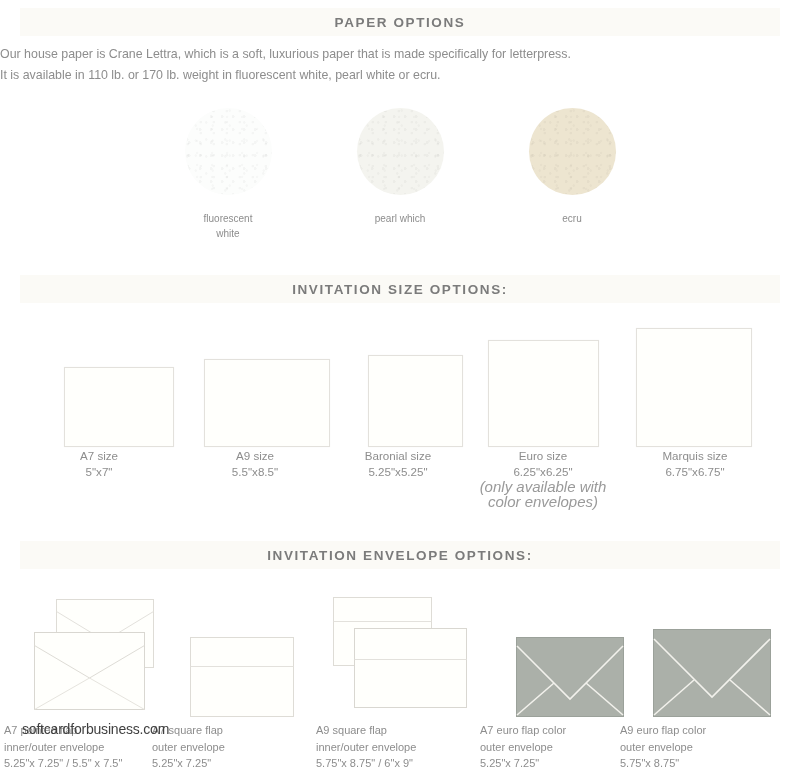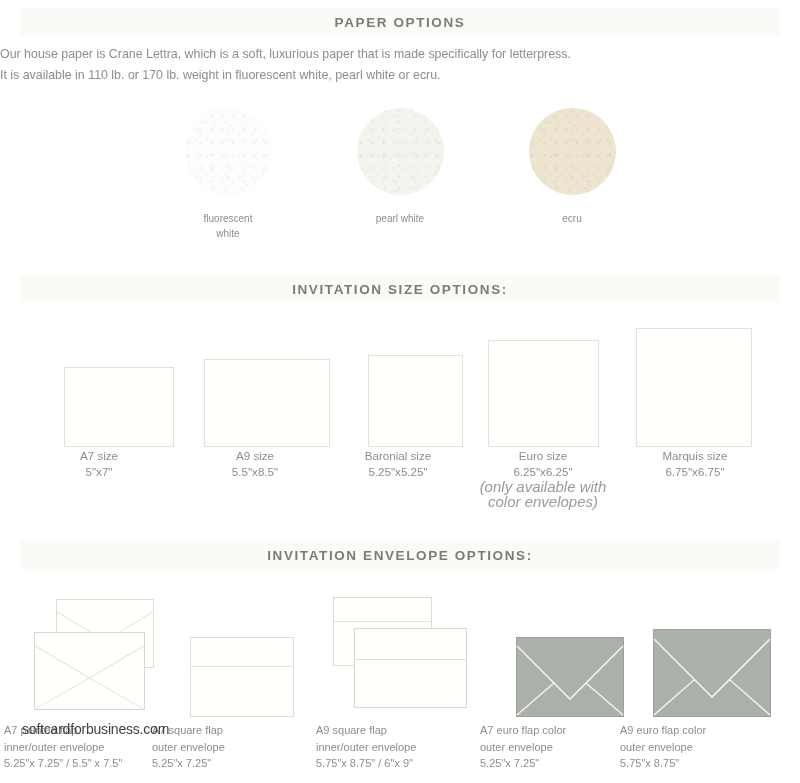--- a/index.html
+++ b/index.html
@@ -205,21 +205,21 @@
       <div class="swatch" style="background:#fcfdfc;"></div>
       <div class="swatch-label">
         <span>fluorescent</span><br>
         <span>white</span>
       </div>
     </div>
 
     <div class="swatch-cell">
       <div class="swatch" style="background:#f4f4ef;"></div>
       <div class="swatch-label">
-        <span>pearl white</span>
+        <span>pearl which</span>
       </div>
     </div>
 
     <div class="swatch-cell">
       <div class="swatch" style="background:#ede5d0;"></div>
       <div class="swatch-label">
         <span>ecru</span>
       </div>
     </div>
 

